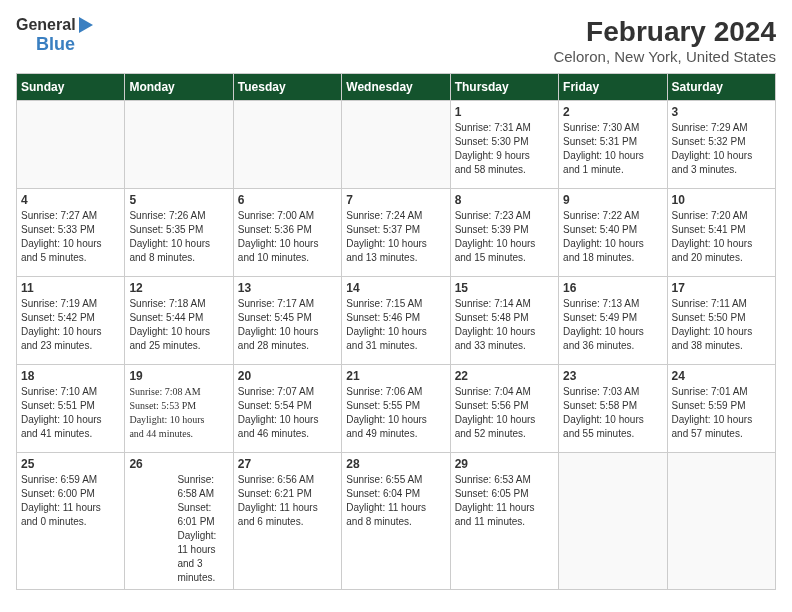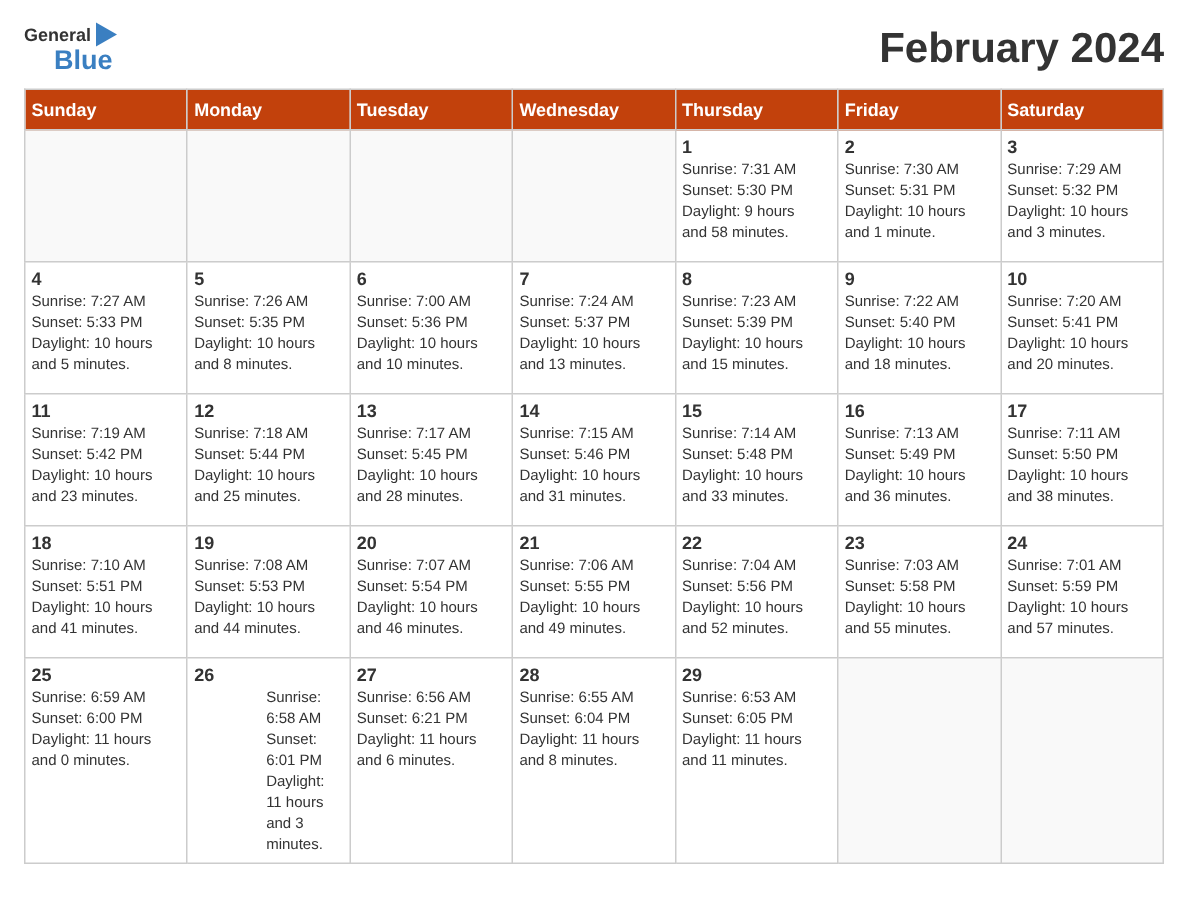--- a/index.html
+++ b/index.html
@@ -47,21 +47,21 @@
     .calendar-subtitle {
       font-size: 15px;
       color: #555;
     }
     table {
       width: 100%;
       border-collapse: collapse;
       table-layout: fixed;
     }
     thead tr th {
-      background-color: #c2410c;
+      background-color: #14532d;
       color: white;
       font-size: 12px;
       font-weight: bold;
       padding: 6px 4px;
       text-align: left;
       border: 1px solid #ccc;
     }
     tbody tr td {
       border: 1px solid #ccc;
       vertical-align: top;
@@ -83,27 +83,28 @@
       line-height: 1.4;
       color: #333;
     }
   </style>
 </head>
 <body>
 
 <div class="header">
   <div class="logo">
     <div class="logo-row">
-      <span style="font-size:12px;font-weight:bold;color:#333;">General</span>
+      <span style="font-size:16px;font-weight:bold;color:#333;">General</span>
       <span class="logo-triangle"></span>
     </div>
     <span style="font-size:18px;font-weight:bold;color:#3a7fc1;margin-left:20px;">Blue</span>
   </div>
   <div class="title-section">
     <div class="calendar-title">February 2024</div>
+    <div class="calendar-subtitle">Celoron, New York, United States</div>
   </div>
 </div>
 
 <table>
   <thead>
     <tr>
     <th>Sunday</th>
         <th>Monday</th>
         <th>Tuesday</th>
         <th>Wednesday</th>
@@ -245,21 +246,21 @@
       <tr>
         <td>
           <div class="day-num">18</div>
           <div class="day-info" style="white-space: pre-line;">Sunrise: 7:10 AM
 Sunset: 5:51 PM
 Daylight: 10 hours
 and 41 minutes.</div>
         </td>
         <td>
           <div class="day-num">19</div>
-          <div class="day-info" style="white-space: pre-line;">Sunrise: 7:08 AM
+          <div class="day-info" style="white-space: pre-line; font-family: Liberation Serif, serif;">Sunrise: 7:08 AM
 Sunset: 5:53 PM
 Daylight: 10 hours
 and 44 minutes.</div>
         </td>
         <td>
           <div class="day-num">20</div>
           <div class="day-info" style="white-space: pre-line;">Sunrise: 7:07 AM
 Sunset: 5:54 PM
 Daylight: 10 hours
 and 46 minutes.</div>

